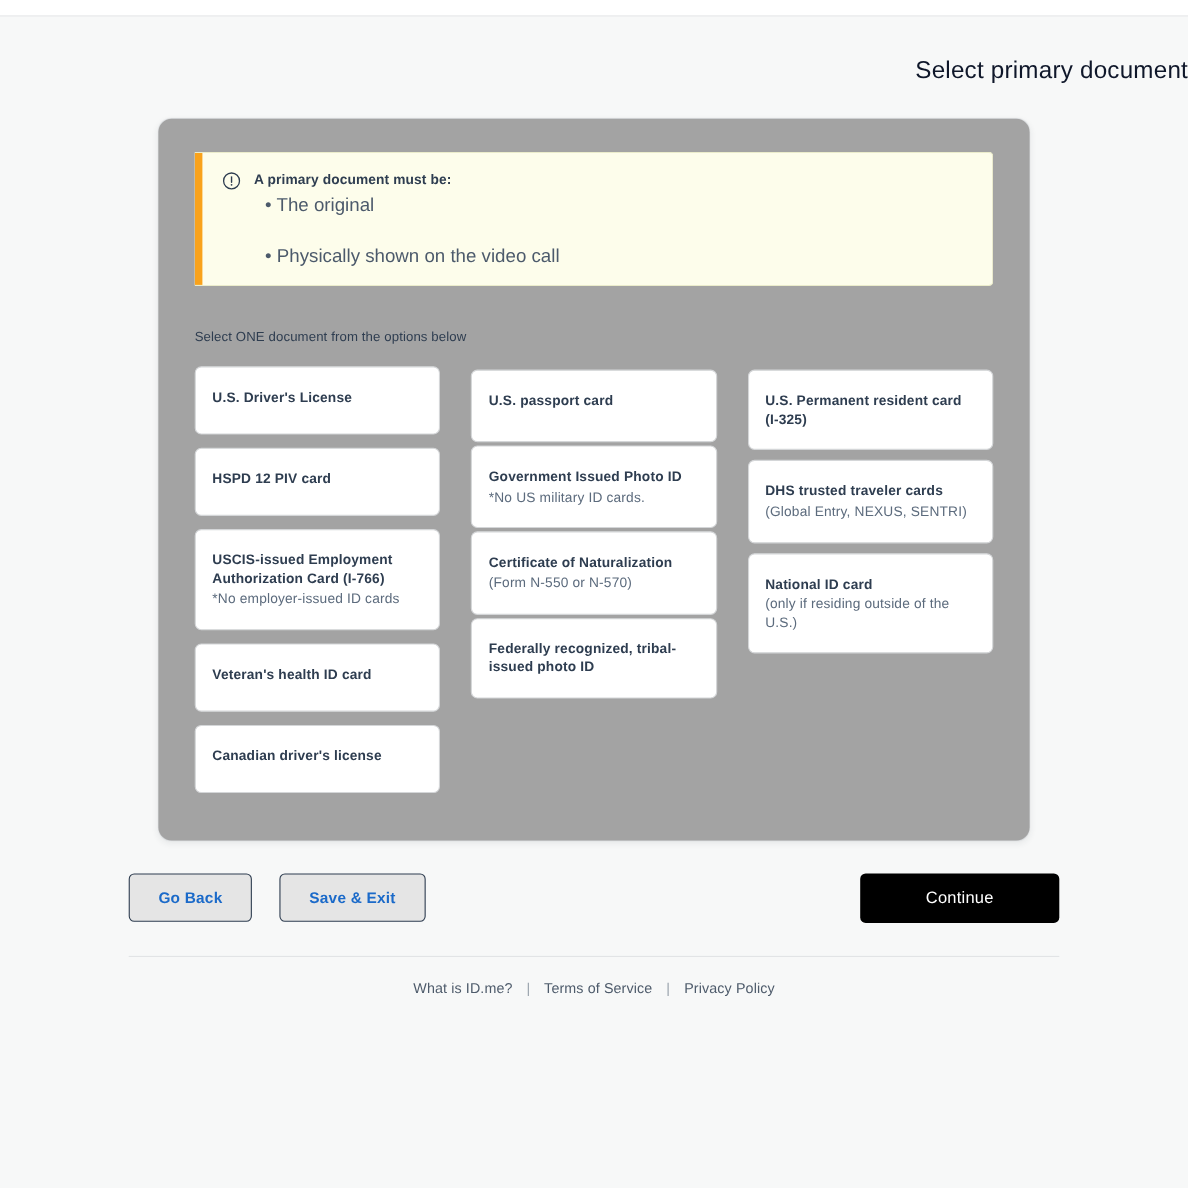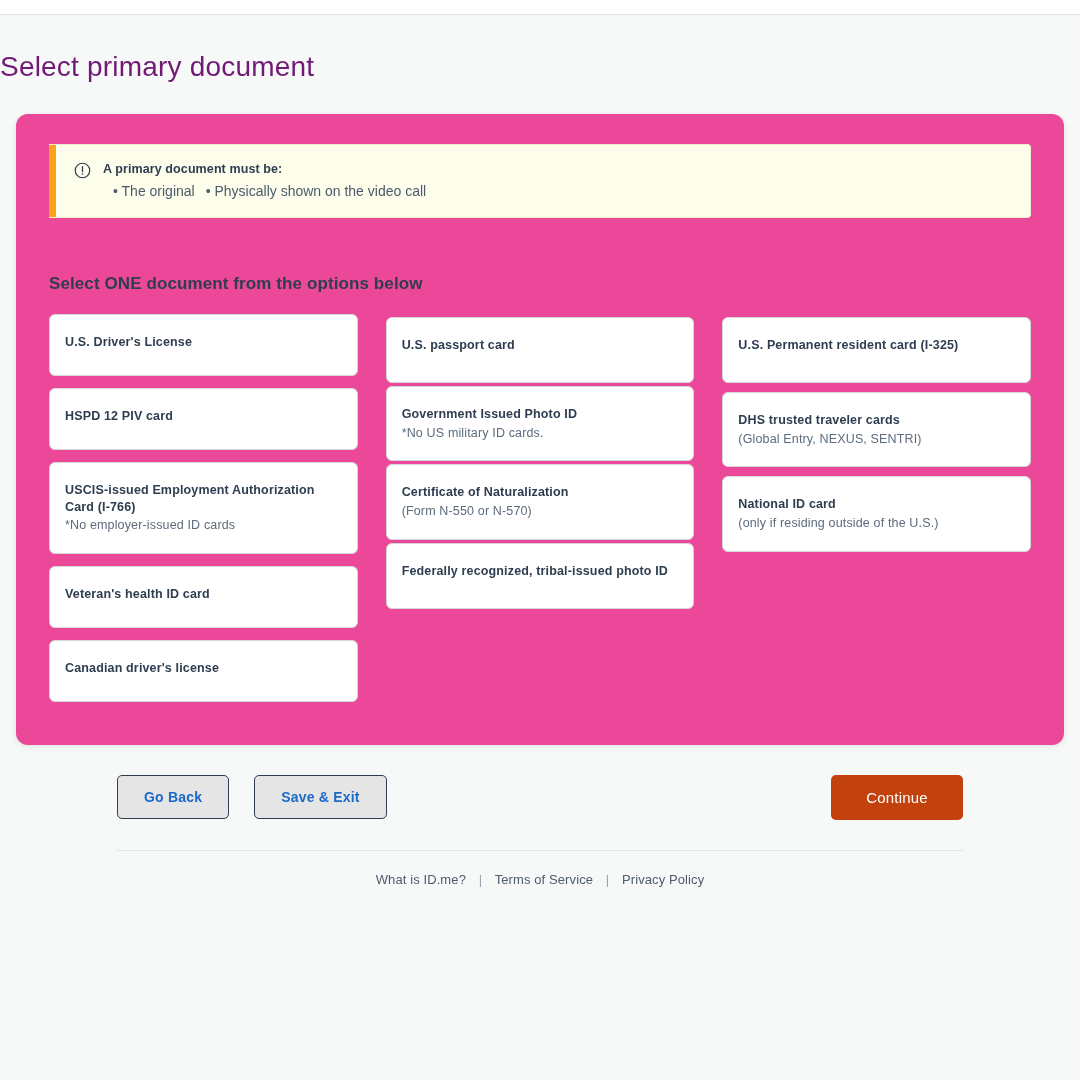--- a/index.html
+++ b/index.html
@@ -18,34 +18,34 @@
 
   
   .topbar {
     height: 15px;
     background: #ffffff;
     border-bottom: 1px solid #e3e4e6;
   }
 
   
   .page-title {
-    text-align: left;
-    font-size: 28px;
+    text-align: right;
+    font-size: 22px;
     font-weight: 400;
-    color: #701a75;
+    color: #0f172a;
     letter-spacing: 0.2px;
     padding-top: 36px;
     padding-bottom: 0;
   }
 
   
   .panel {
-    width: 1048px;
+    width: 792px;
     margin: 31px auto 0 auto;
-    background: #ec4899;
+    background: #a3a3a3;
     border-radius: 12px;
     box-shadow: 0 2px 7px rgba(30,40,60,0.09), 0 0 1px rgba(30,40,60,0.10);
     padding: 30px 33px 43px 33px;
   }
 
   
   .alert {
     display: flex;
     background: #fdfdeb;
     border: 1px solid #ebeccb;
@@ -73,33 +73,34 @@
   .alert-text { padding-top: 1px; }
   .alert-title {
     font-size: 12.5px;
     font-weight: bold;
     color: #2e3d50;
     margin-bottom: 7px;
     letter-spacing: 0.1px;
   }
   .alert-bullets {
     display: flex;
-    gap: 11px;
-    font-size: 14px;
+    gap: 26px;
+    font-size: 17px;
     color: #4c5a6b;
     padding-left: 10px;
+    flex-direction: column;
   }
   .alert-bullets span { white-space: nowrap; }
 
   
   .section-heading {
-    font-size: 17px;
-    font-weight: bold;
+    font-size: 12px;
+    font-weight: normal;
     color: #2e3d50;
-    margin-top: 56px;
+    margin-top: 39px;
     margin-bottom: 20px;
     letter-spacing: 0.1px;
   }
 
   
   .columns {
     display: flex;
     gap: 28px;
     align-items: flex-start;
   }
@@ -157,27 +158,27 @@
   .btn-outline {
     background: #e5e5e5;
     border: 1.5px solid #2e3d50;
     color: #1b6ac9;
     padding: 13px 26px;
     letter-spacing: 0.2px;
   }
   .btn-gap { width: 25px; flex: 0 0 25px; }
   .spacer { flex: 1 1 auto; }
   .btn-continue {
-    background: #c2410c;
+    background: #000000;
     border: none;
     color: #ffffff;
     font-weight: 400;
     font-size: 15px;
     padding: 14px 0;
-    width: 132px;
+    width: 181px;
     border-radius: 5px;
     cursor: default;
     letter-spacing: 0.2px;
   }
 
   
   .footer {
     width: 912px;
     margin: 30px auto 8px auto;
     padding: 0 33px;

